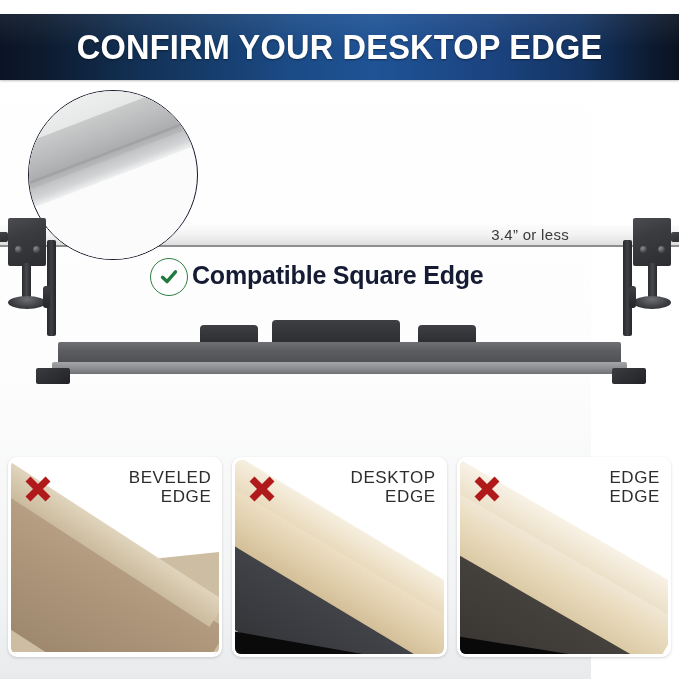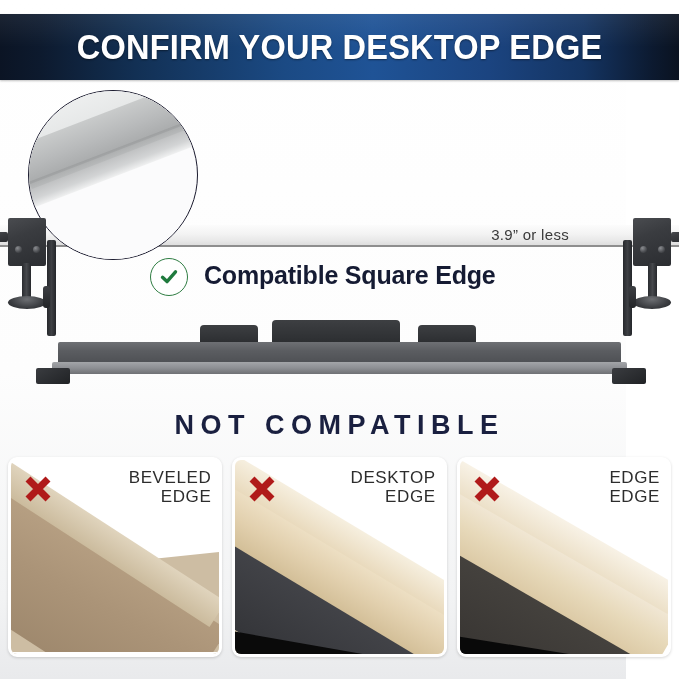--- a/index.html
+++ b/index.html
@@ -12,21 +12,20 @@
     overflow: hidden;
     font-family: "Liberation Sans", sans-serif;
     background: #ffffff;
   }
 
   #page {
     position: relative;
     width: 591px;
     height: 679px;
     background: linear-gradient(180deg,#ffffff 0%,#fdfdfd 55%,#f2f3f4 88%,#e9eaec 100%);
-    padding-left: 35px;
   }
 
   
   .banner {
     position: absolute;
     left: 0;
     top: 14px;
     width: 679px;
     height: 66px;
     background:
@@ -150,21 +149,21 @@
     border-radius: 50%;
     border: 1.5px solid #2f7d43;
     background: #ffffff;
     display: flex;
     align-items: center;
     justify-content: center;
   }
   .check-badge svg { display:block; }
   .compat-label {
     position: absolute;
-    left: 204px;
+    left: 192px;
     top: 181px;
     font-size: 25px;
     font-weight: bold;
     color: #151b33;
     letter-spacing: -.2px;
     white-space: nowrap;
   }
 
   
   .clamp { position:absolute; }
@@ -293,21 +292,21 @@
 
 <div id="page">
 
   <div class="banner">
     <div class="banner-title">CONFIRM YOUR DESKTOP EDGE</div>
   </div>
 
   <div class="scene">
 
     <div class="desk-slab"></div>
-    <div class="desk-measure">3.9” or less</div>
+    <div class="desk-measure">3.4” or less</div>
 
     <div class="circle-inset">
       <div class="ci-top"></div>
       <div class="ci-front"></div>
       <div class="ci-shadow"></div>
       <div class="ci-wash"></div>
     </div>
 
     <div class="check-badge">
       <svg width="22" height="22" viewBox="0 0 22 22" aria-hidden="true">
@@ -340,21 +339,20 @@
 
     <div class="tray-nub" style="left:200px; top:245px; width:58px; height:20px;"></div>
     <div class="tray-nub" style="left:272px; top:240px; width:128px; height:25px;"></div>
     <div class="tray-nub" style="left:418px; top:245px; width:58px; height:20px;"></div>
     <div class="tray-body"></div>
     <div class="tray-lip"></div>
     <div class="tray-foot" style="left:36px; top:288px; width:34px; height:16px;"></div>
     <div class="tray-foot" style="left:612px; top:288px; width:34px; height:16px;"></div>
   </div>
 
-  <div class="not-compat">NOT COMPATIBLE</div>
 
   <div class="panels">
 
     <div class="panel">
       <div class="panel-art">
         <div class="bg-fill" style="left:-40px; top:118px; width:330px; height:120px; background:#cdbda3; transform:rotate(-6deg);"></div>
         <div class="board-face" style="left:-60px; top:-10px; width:330px; height:118px;
              background:linear-gradient(175deg,#b9a285 0%,#ab9478 45%,#9d876c 100%);
              transform:rotate(33deg);"></div>
         <div class="board-top" style="left:-62px; top:-38px; width:330px; height:30px;

